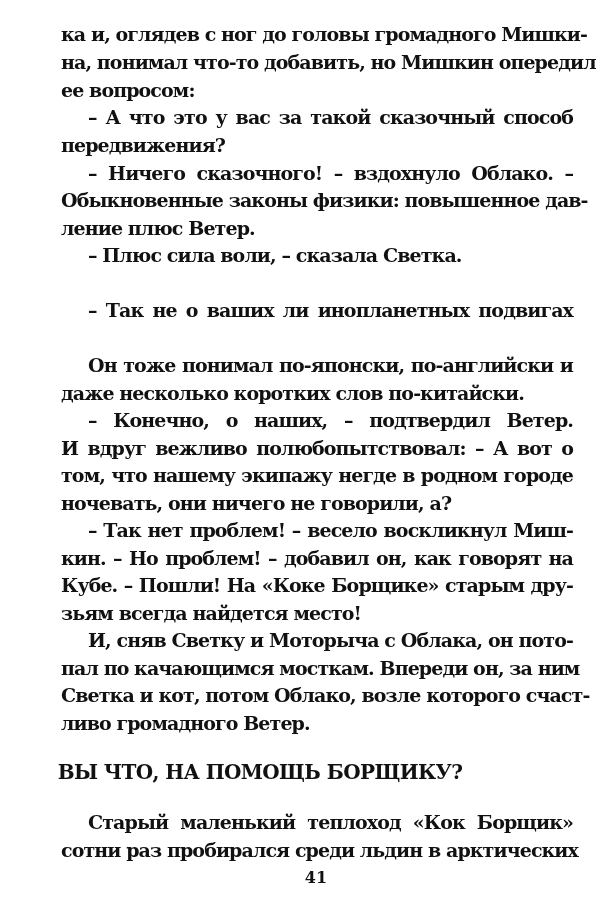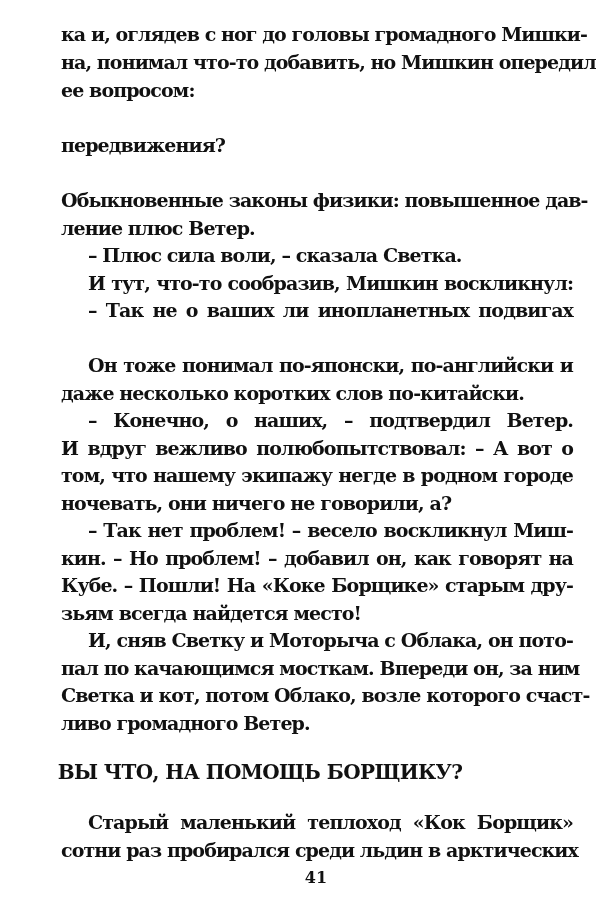--- a/index.html
+++ b/index.html
@@ -68,25 +68,26 @@
   }
 </style>
 </head>
 <body>
 
 <div class="page">
 
   <div class="line" style="top:20px">ка и, оглядев с ног до головы громадного Мишки-</div>
   <div class="line" style="top:48px">на, понимал что-то добавить, но Мишкин опередил</div>
   <div class="line last" style="top:76px">ее вопросом:</div>
+  <div class="line indent" style="top:103px">– А что это у вас за такой сказочный способ</div>
   <div class="line last" style="top:131px">передвижения?</div>
+  <div class="line indent" style="top:159px">– Ничего сказочного! – вздохнуло Облако. –</div>
   <div class="line" style="top:186px">Обыкновенные законы физики: повышенное дав-</div>
   <div class="line last" style="top:214px">ление плюс Ветер.</div>
   <div class="line indent last" style="top:241px">– Плюс сила воли, – сказала Светка.</div>
-  <div class="line indent" style="top:269px">И тут, что-то сообразив, Мишкин воскликнул:</div>
   <div class="line indent" style="top:296px">– Так не о ваших ли инопланетных подвигах</div>
   <div class="line indent" style="top:351px">Он тоже понимал по-японски, по-английски и</div>
   <div class="line last" style="top:379px">даже несколько коротких слов по-китайски.</div>
   <div class="line indent" style="top:406px">– Конечно, о наших, – подтвердил Ветер.</div>
   <div class="line" style="top:434px">И вдруг вежливо полюбопытствовал: – А вот о</div>
   <div class="line" style="top:461px">том, что нашему экипажу негде в родном городе</div>
   <div class="line last" style="top:489px">ночевать, они ничего не говорили, а?</div>
   <div class="line indent" style="top:516px">– Так нет проблем! – весело воскликнул Миш-</div>
   <div class="line" style="top:544px">кин. – Но проблем! – добавил он, как говорят на</div>
   <div class="line" style="top:571px">Кубе. – Пошли! На «Коке Борщике» старым дру-</div>

